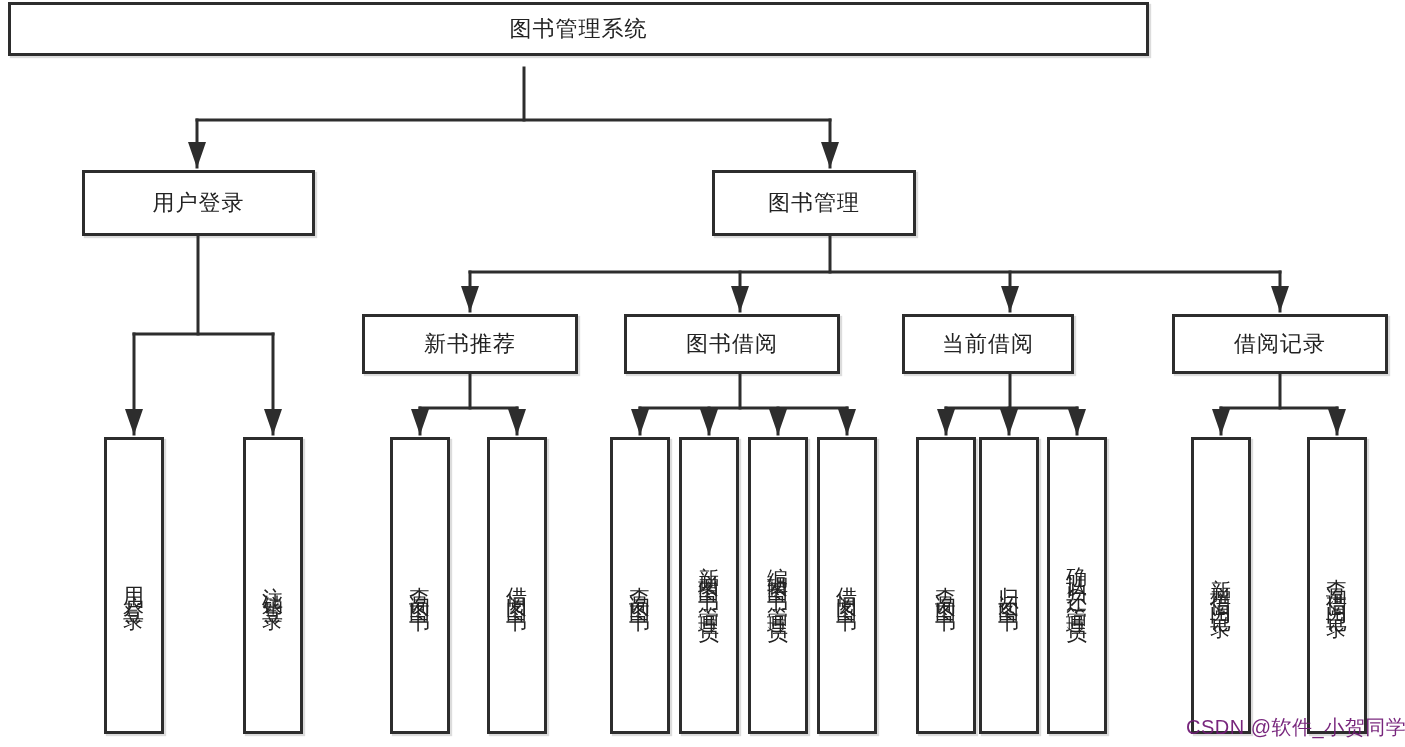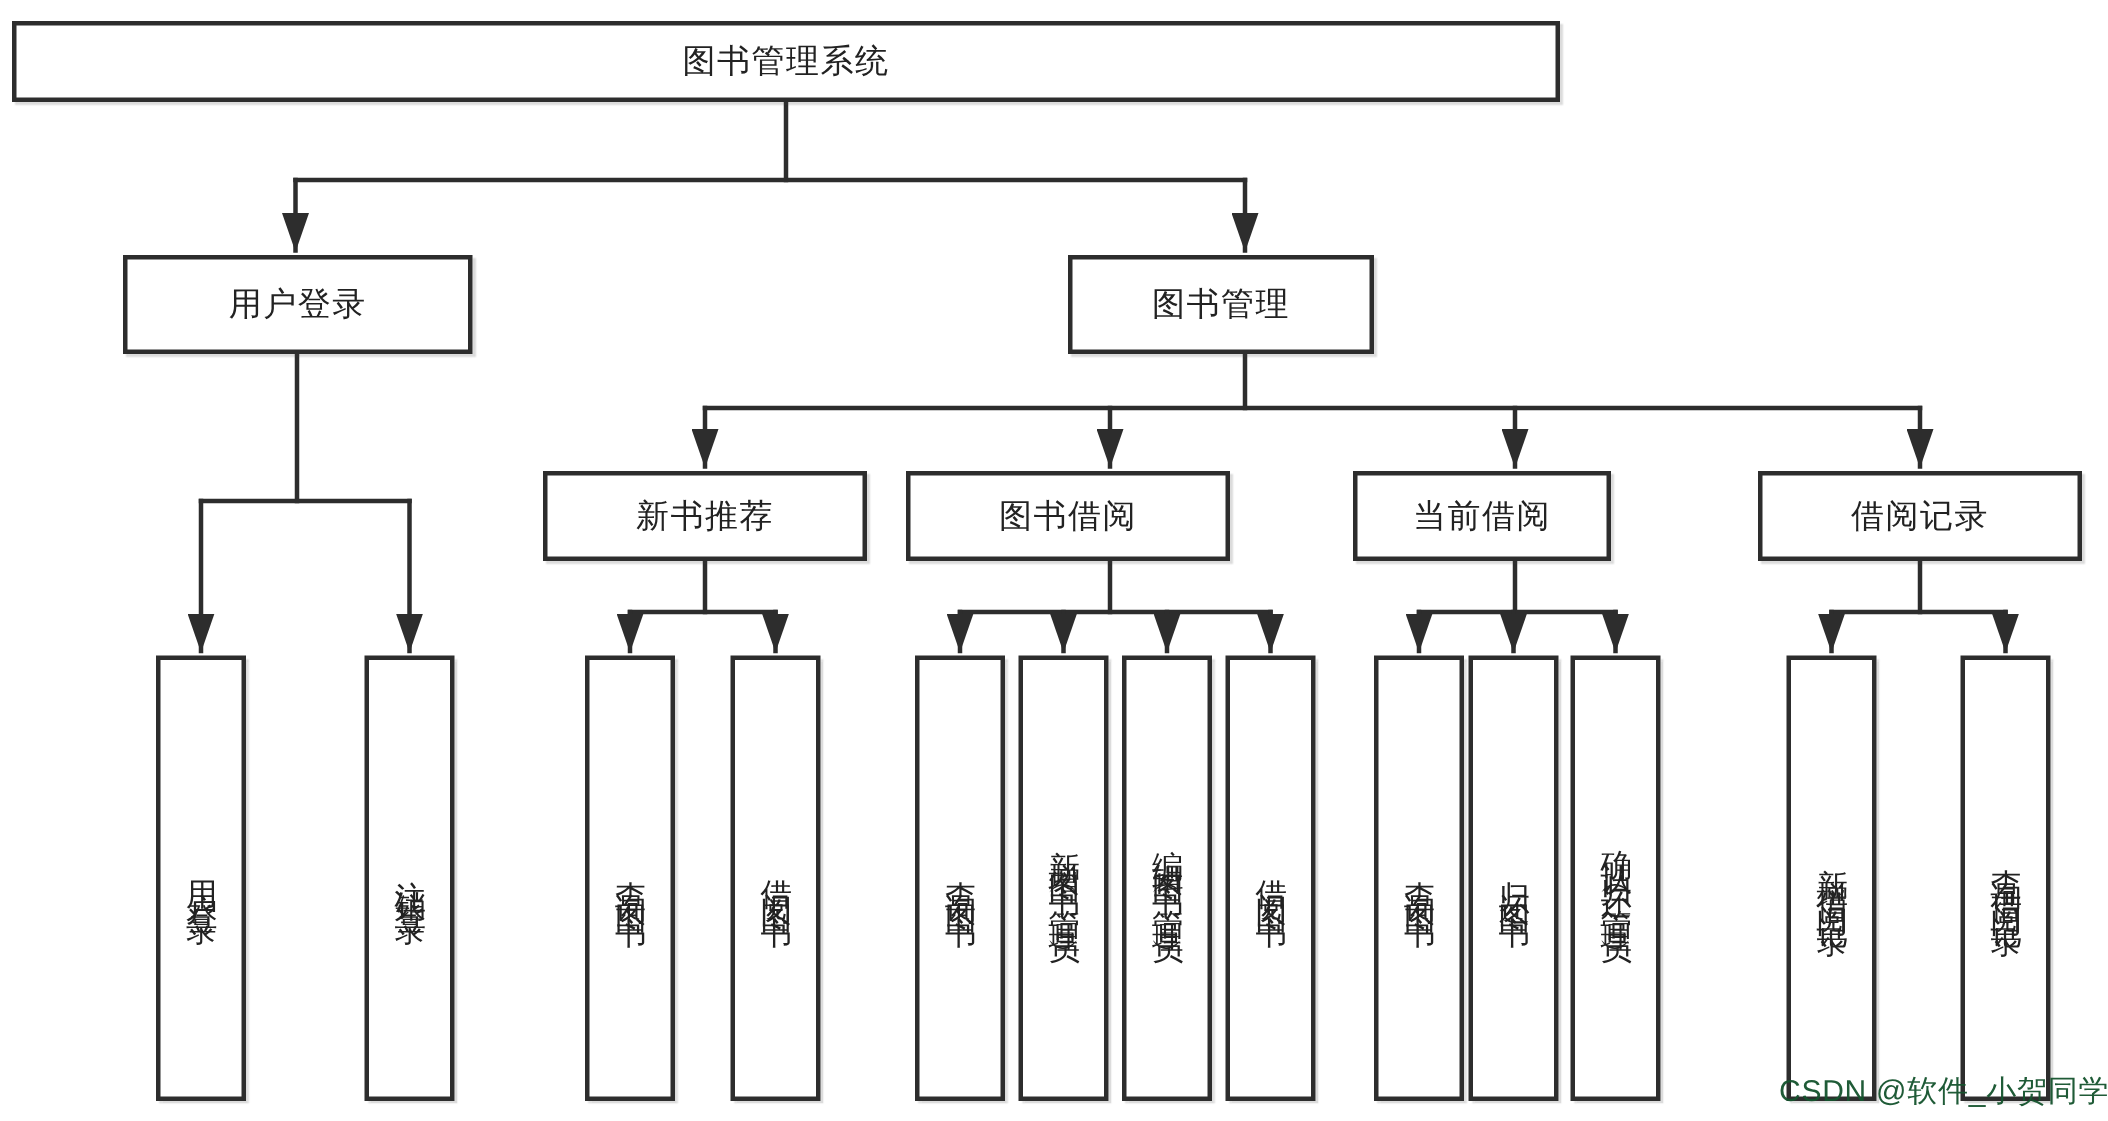--- a/index.html
+++ b/index.html
@@ -13,21 +13,21 @@
     position:absolute;box-sizing:border-box;background:#ffffff;
     border:3px solid #2d2d2d;display:flex;align-items:center;justify-content:center;
     z-index:1;box-shadow:2px 2px 1px rgba(60,60,60,0.18);
   }
   .hnode{font-size:22px;letter-spacing:1px;white-space:nowrap;}
   .vnode span{
     writing-mode:vertical-rl;text-orientation:mixed;
     font-size:21px;letter-spacing:8px;line-height:1.1;
   }
   .watermark{
-    position:absolute;z-index:2;color:#14532d;font-size:20px;
+    position:absolute;z-index:2;color:#701a75;font-size:20px;
     letter-spacing:0.5px;white-space:nowrap;opacity:0.95;
   }
 </style>
 </head>
 <body>
 
 <div class="stage">
 
   <svg class="wires" width="1405" height="747" viewBox="0 0 1405 747">
     <defs>
@@ -86,27 +86,27 @@
 
       <g>
         <path d="M1280 374 V408"></path>
         <path d="M1221 408 H1337"></path>
         <path d="M1221 408 V434" marker-end="url(#arw)"></path>
         <path d="M1337 408 V434" marker-end="url(#arw)"></path>
       </g>
     </g>
   </svg>
 
-  <div class="node hnode" style="left:8px;top:14px;width:1032px;height:54px">图书管理系统</div>
+  <div class="node hnode" style="left:8px;top:2px;width:1141px;height:54px">图书管理系统</div>
 
   <div class="node hnode" style="left:82px;top:170px;width:233px;height:66px">用户登录</div>
   <div class="node hnode" style="left:712px;top:170px;width:204px;height:66px">图书管理</div>
 
   <div class="node hnode" style="left:362px;top:314px;width:216px;height:60px">新书推荐</div>
-  <div class="node hnode" style="left:604px;top:314px;width:216px;height:60px">图书借阅</div>
+  <div class="node hnode" style="left:624px;top:314px;width:216px;height:60px">图书借阅</div>
   <div class="node hnode" style="left:902px;top:314px;width:172px;height:60px">当前借阅</div>
   <div class="node hnode" style="left:1172px;top:314px;width:216px;height:60px">借阅记录</div>
 
   <div class="node vnode" style="left:104px;top:437px;width:60px;height:297px">
     <span>用户登录</span>
   </div>
   <div class="node vnode" style="left:243px;top:437px;width:60px;height:297px">
     <span>注销登录</span>
   </div>
 

